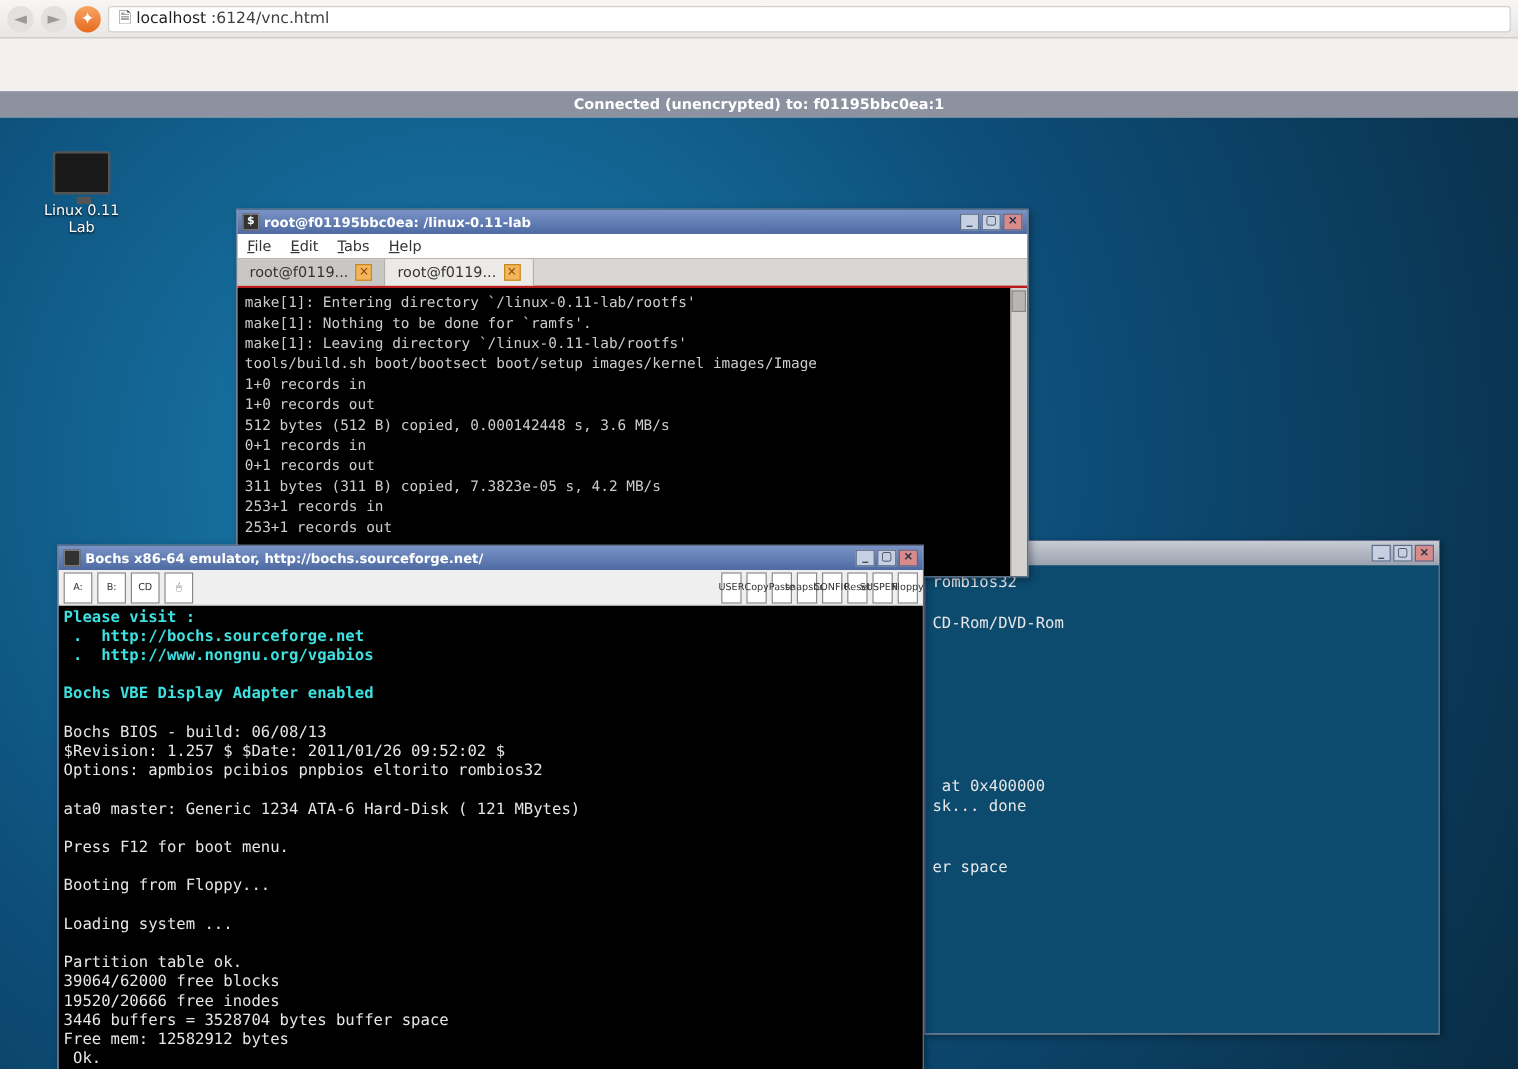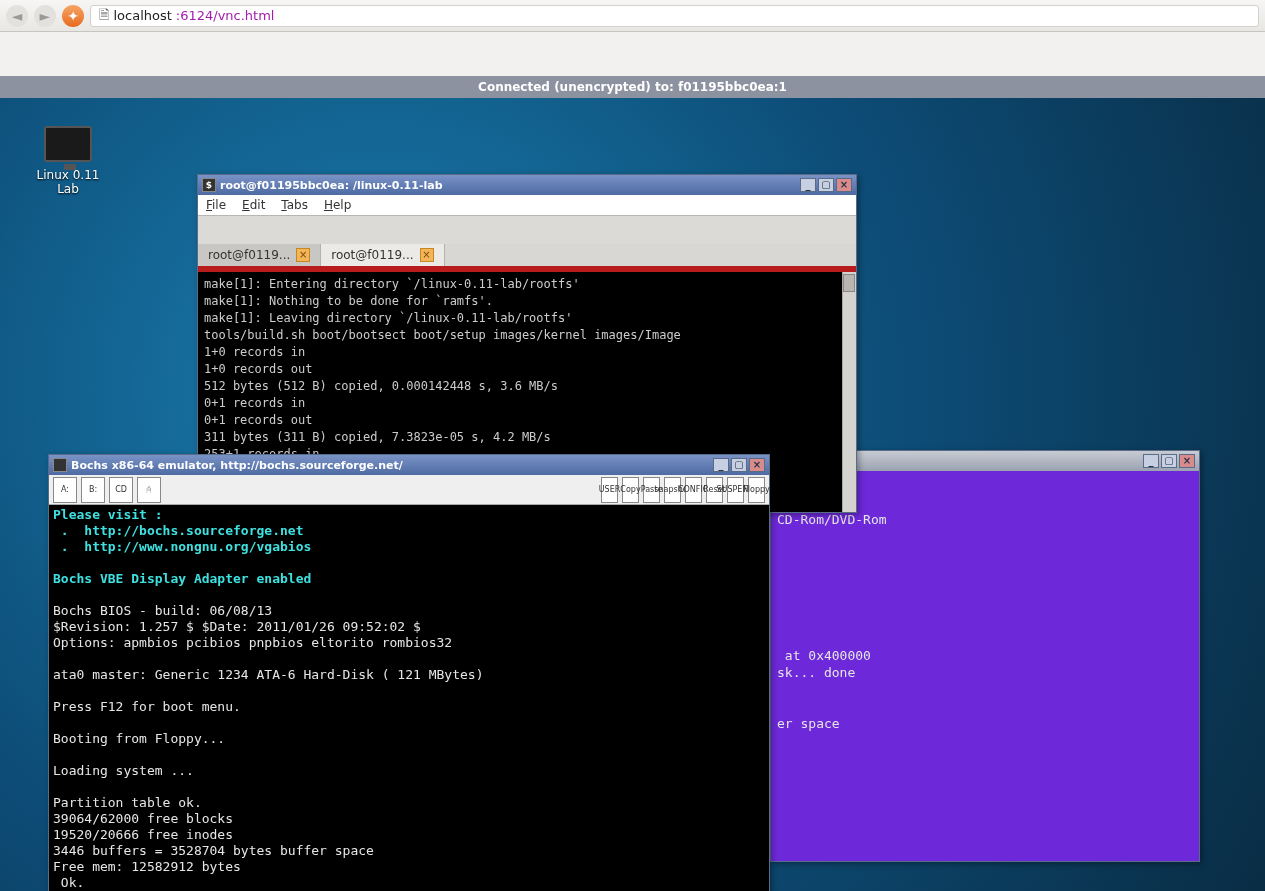--- a/index.html
+++ b/index.html
@@ -30,21 +30,21 @@
     background: linear-gradient(#f7a565,#e66b1e);
     color:#fff;
   }
   .url-input {
     flex: 1; height: 22px; border:1px solid #d3d1ce;
     border-radius:3px; background:#fff; padding:0 8px;
     display:flex; align-items:center; gap:4px;
     color:#555;
   }
   .url-host { color:#222; }
-  .url-rest { color:#a21caf; }
+  .url-rest { color:#404040; }
   
   .vnc-area {
     position: relative;
     width: 100%; height: calc(891px - 32px);
     background: #e9e7e4;
     padding-top: 0;
   }
   .vnc-banner {
     height: 22px;
     background: #8c92a0;
@@ -106,21 +106,21 @@
   }
   .tbtn.close{background:#d98b8b;}
   
   .term-win { top:76px; left:197px; width:660px; }
   .menubar{
     background:#ffffff;border-bottom:1px solid #b9b6b1;
     padding:3px 8px;display:flex;gap:16px;font-size:12px;color:#333;
   }
   .menubar span u{text-decoration:underline;}
   .tabs{
-    background:#d9d7d3;display:flex;border-bottom:6px solid #b91c1c;margin-top:28px;
+    background:#d9d7d3;display:flex;border-bottom:2px solid #b91c1c;
   }
   .tab{
     padding:4px 10px;border-right:1px solid #b5b2ad;
     display:flex;align-items:center;gap:6px;font-size:12px;color:#333;
     background:#c9c7c3;
   }
   .tab.active{background:#eceae6;}
   .tab .x{
     width:14px;height:14px;background:#f3b45a;border:1px solid #c88820;
     color:#7a4b00;font-size:10px;line-height:12px;text-align:center;
@@ -136,21 +136,21 @@
     position:absolute;right:0;top:0;width:14px;height:100%;
     background:#d5d3cf;border-left:1px solid #aaa;
   }
   .term-scroll .thumb{
     position:absolute;right:1px;top:2px;width:12px;height:18px;
     background:#b9b6b1;border:1px solid #8b8884;
   }
   
   .qemu-win { top:352px; left:770px; width:430px; }
   .qemu-body{
-    background:#6d28d9;color:#e6e6e6;
+    background:#0c4a6e;color:#e6e6e6;
     font-family:"DejaVu Sans Mono",monospace;font-size:13px;
     line-height:17px;padding:6px;height:390px;white-space:pre;
   }
   
   .bochs-win { top:356px; left:48px; width:722px; }
   .bochs-toolbar{
     background:#efefef;border-bottom:1px solid #aaa;
     height:30px;display:flex;align-items:center;padding:0 4px;gap:4px;
     font-size:9px;color:#333;
   }

